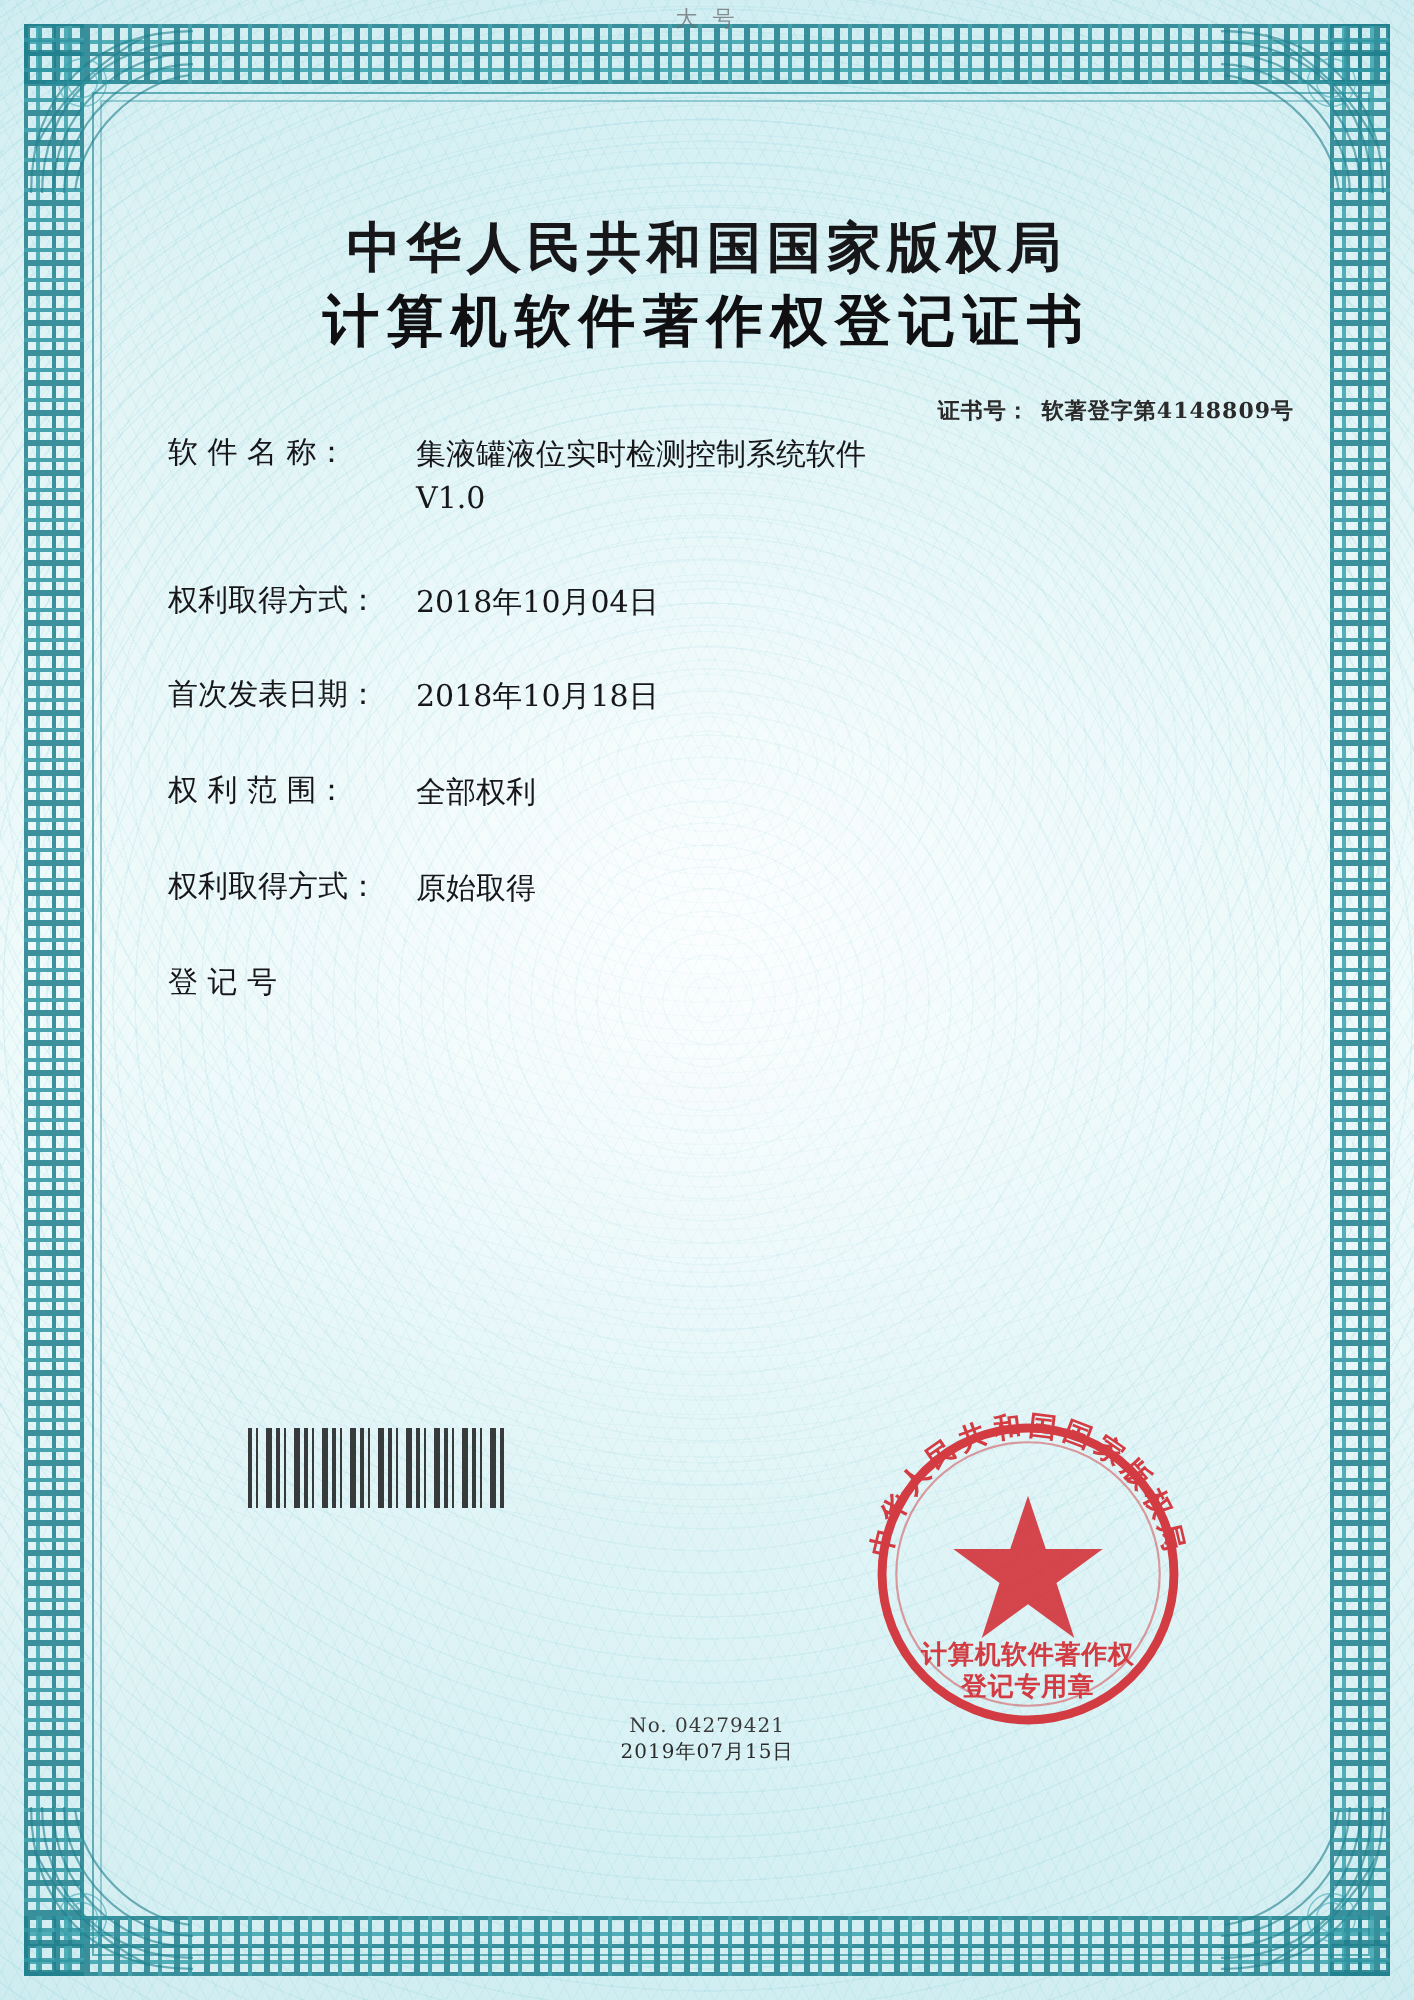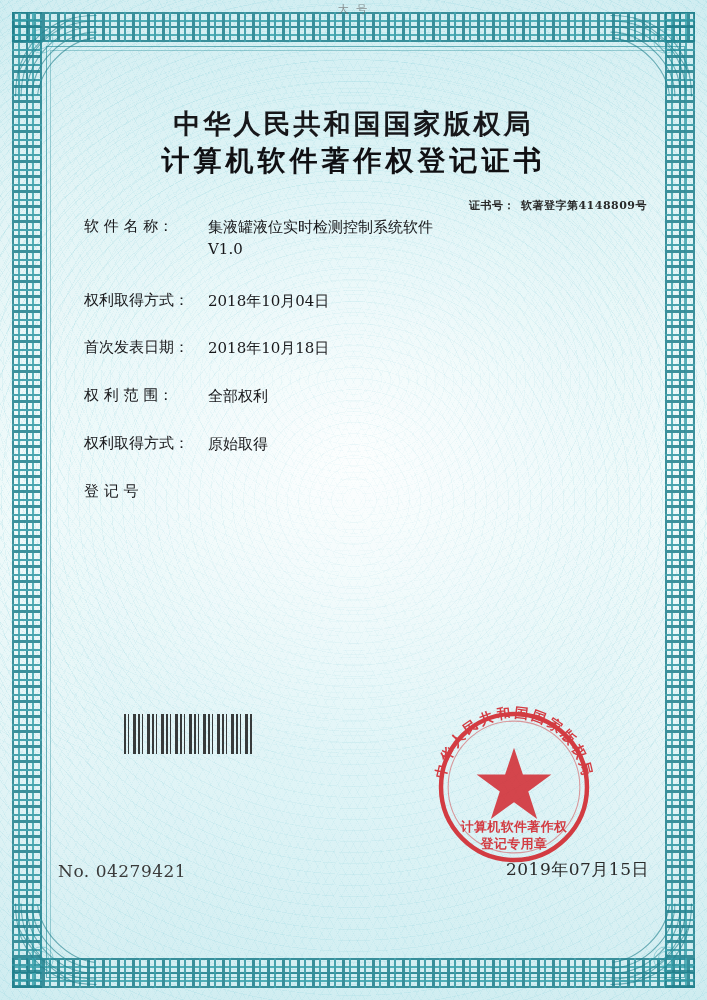--- a/index.html
+++ b/index.html
@@ -252,24 +252,25 @@
   }
   .seal svg { width: 100%; height: 100%; display: block; }
 
   .footer {
     position: absolute;
     left: 12px;
     right: 12px;
     top: 812px;
     display: flex;
     justify-content: space-between;
-    align-items: flex-end;
-    font-family: "DejaVu Serif", "Liberation Serif", serif;
-    font-size: 17px;
+    align-items: center;
+    font-family: "DejaVu Serif", "Liberation Serif", serif;
+    font-size: 10px;
     color: #2b2b2b;
+    flex-direction: column;
   }
   .footer .no { letter-spacing: 0.5px; color: #3a3a3a; }
   .footer .date { letter-spacing: 0.5px; color: #2b2b2b; }
 </style>
 </head>
 <body>
 
 <div class="page">
 
   <div class="bg-base"></div>

